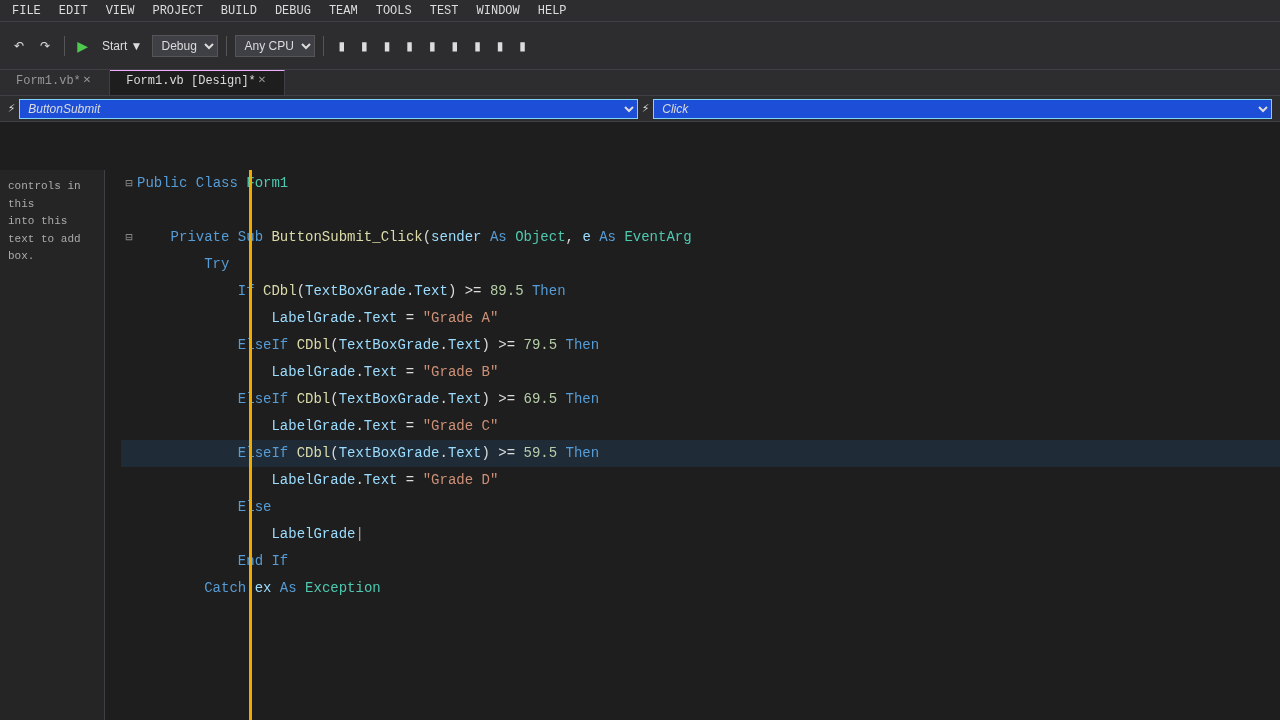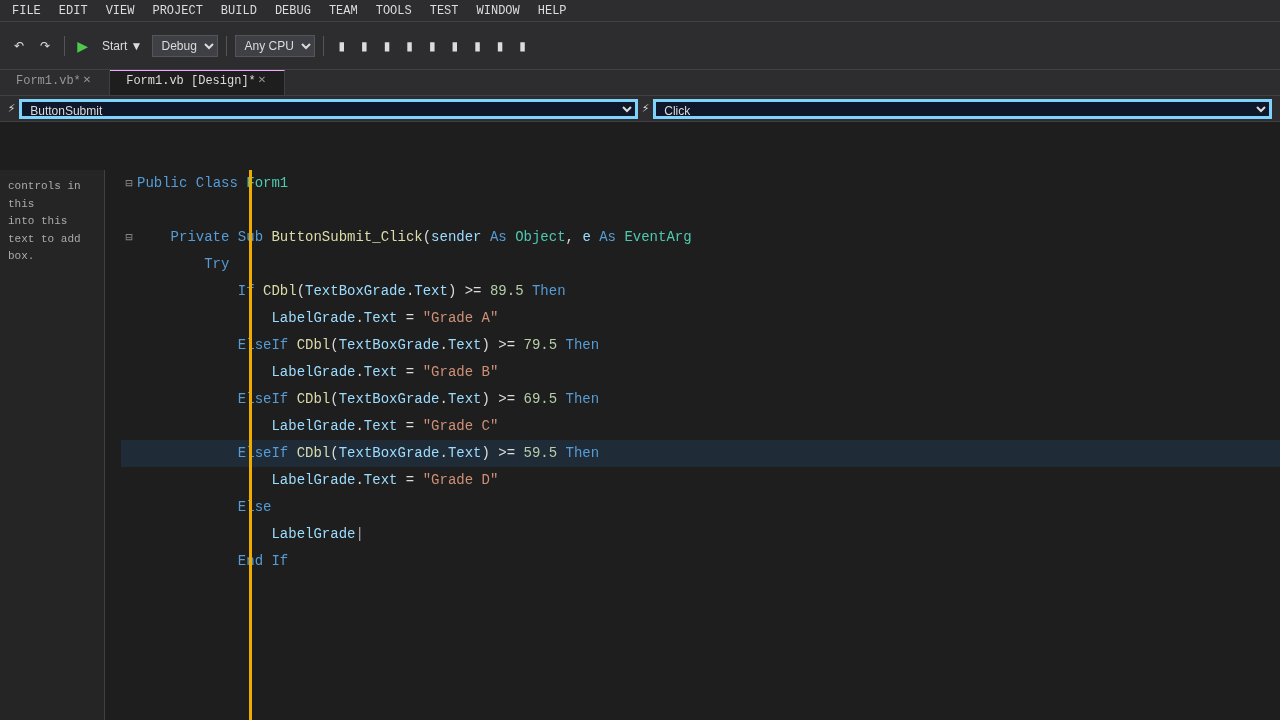--- a/index.html
+++ b/index.html
@@ -113,27 +113,28 @@
     .nav-bar {
       background: #2d2d30;
       height: 26px;
       display: flex;
       align-items: center;
       padding: 0 8px;
       border-bottom: 1px solid #3f3f46;
       gap: 4px;
     }
     .nav-dropdown {
-      background: #0f172a;
-      border: 3px solid #7dd3fc;
+      background: #1d4ed8;
+      border: 1px solid #7dd3fc;
       color: #dcdcdc;
       font-size: 12px;
       padding: 1px 4px;
       flex: 1;
       height: 20px;
+      font-style: italic;
     }
     .nav-icon {
       color: #dcdcdc;
       font-size: 12px;
     }
 
     
     .main-area {
       display: flex;
       height: calc(720px - 48px - 22px - 26px - 26px);
@@ -374,16 +375,20 @@
       <div class="code-line">
         <span class="collapse-indicator">&nbsp;</span>
         <span class="line-content">&nbsp;&nbsp;&nbsp;&nbsp;&nbsp;&nbsp;&nbsp;&nbsp;&nbsp;&nbsp;&nbsp;&nbsp;&nbsp;&nbsp;&nbsp;&nbsp;<span class="prop">LabelGrade</span><span class="text-cursor"></span></span>
       </div>
 
       <div class="code-line">
         <span class="collapse-indicator">&nbsp;</span>
         <span class="line-content">&nbsp;&nbsp;&nbsp;&nbsp;&nbsp;&nbsp;&nbsp;&nbsp;&nbsp;&nbsp;&nbsp;&nbsp;<span class="kw">End</span> <span class="kw">If</span></span>
       </div>
 
+      <div class="code-line">
+        <span class="collapse-indicator">&nbsp;</span>
+        <span class="line-content">&nbsp;&nbsp;&nbsp;&nbsp;&nbsp;&nbsp;&nbsp;&nbsp;<span class="catch-kw">Catch</span> <span class="var">ex</span> <span class="kw">As</span> <span class="exception">Exception</span></span>
+      </div>
 
     </div>
   </div>
 </div>
 
 </body></html>

